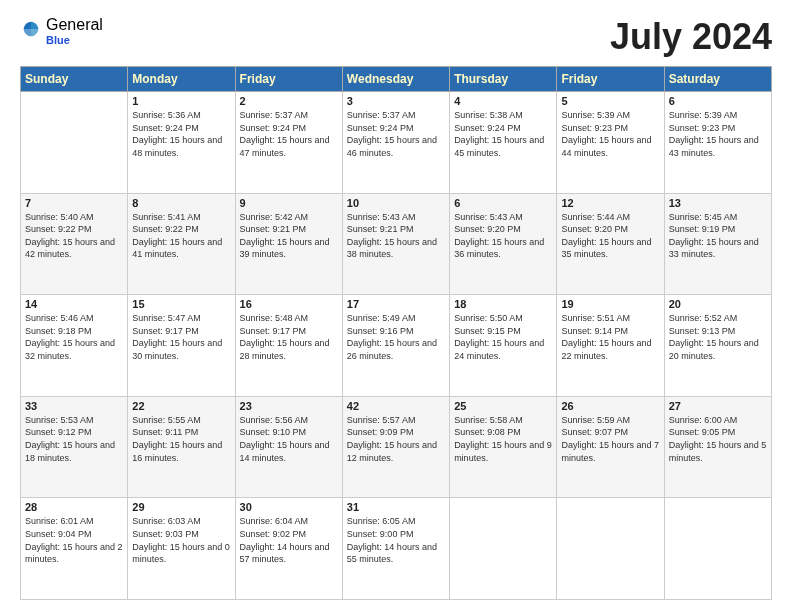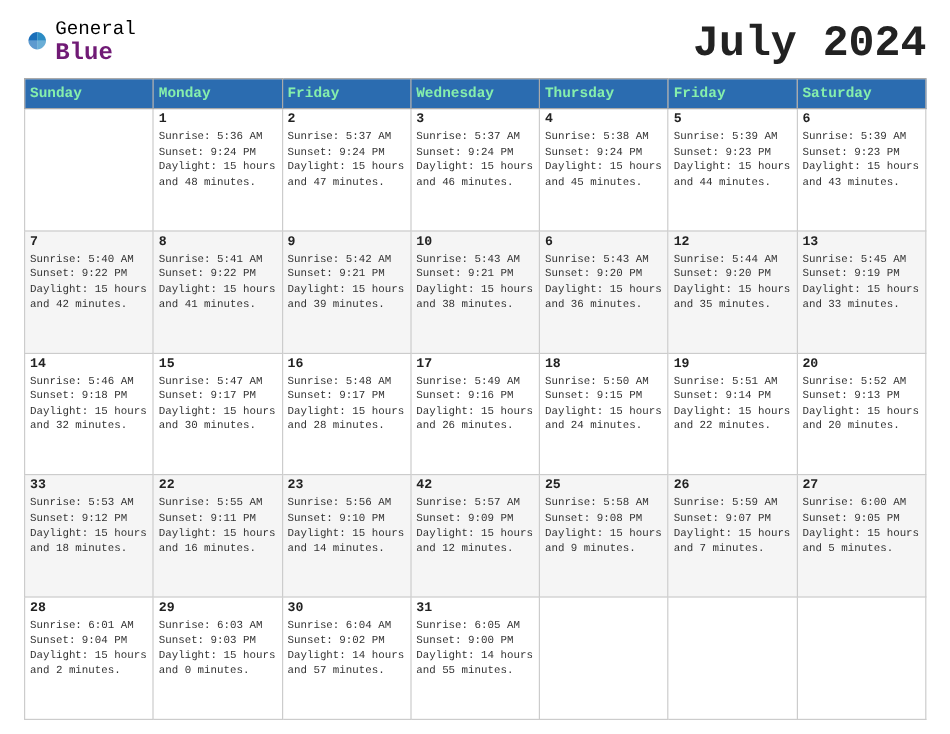--- a/index.html
+++ b/index.html
@@ -9,21 +9,20 @@
       width: 792px;
       height: 612px;
       overflow: hidden;
     }
     .page {
       width: 792px;
       height: 612px;
       padding: 16px 20px 12px 20px;
       display: flex;
       flex-direction: column;
-      font-family: Liberation Mono, monospace;
     }
     .header {
       display: flex;
       justify-content: space-between;
       align-items: flex-start;
       margin-bottom: 8px;
     }
     .logo {
       display: flex;
       align-items: center;
@@ -53,21 +52,21 @@
     }
     .calendar {
       flex: 1;
       border: 1px solid #ccc;
       border-collapse: collapse;
       width: 100%;
       table-layout: fixed;
     }
     .calendar th {
       background: #2b6cb0;
-      color: #86efac;
+      color: #fef9c3;
       font-size: 12px;
       font-weight: bold;
       padding: 5px 4px;
       text-align: left;
       border: 1px solid #aaa;
     }
     .calendar td {
       border: 1px solid #ccc;
       vertical-align: top;
       padding: 3px 4px;
@@ -106,21 +105,21 @@
   <div class="header">
     <div class="logo">
       <svg class="logo-icon" viewBox="0 0 30 30" xmlns="http://www.w3.org/2000/svg">
         <path d="M15 5 C10 5, 5 10, 5 15 L15 15 Z" fill="#1a6fba"></path>
         <path d="M15 5 C20 5, 25 10, 25 15 L15 15 Z" fill="#2b8cc4"></path>
         <path d="M5 15 C5 20, 10 25, 15 25 L15 15 Z" fill="#1a6fba" opacity="0.7"></path>
         <path d="M25 15 C25 20, 20 25, 15 25 L15 15 Z" fill="#2b8cc4" opacity="0.7"></path>
       </svg>
       <div class="logo-text">
         <span>General</span>
-        <span style="color:#701a75;font-weight:bold;font-size:20px;">Blue</span>
+        <span style="color:#1d4ed8;font-weight:bold;font-size:11px;">Blue</span>
       </div>
     </div>
     <div class="title-block">
       <div class="title-month">July 2024</div>
     </div>
   </div>
 
   <table class="calendar">
     <thead>
       <tr>

